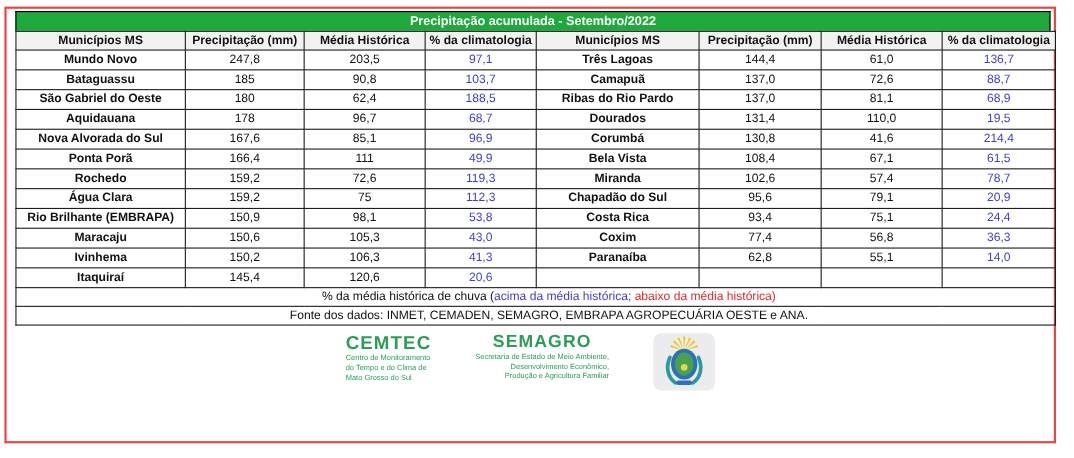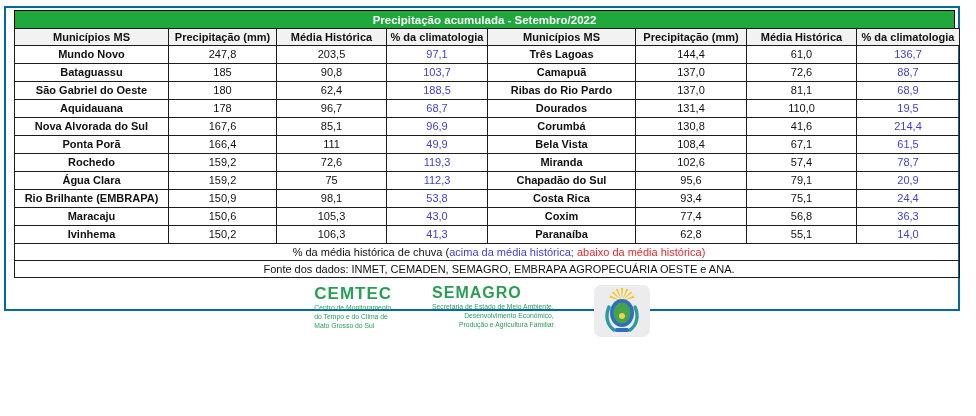--- a/index.html
+++ b/index.html
@@ -1,18 +1,18 @@
 <!DOCTYPE html>
 <html style="--title-green: #1fa83c; --above-blue: #3f3fcc; --below-red: #e02b2b; --logo-green: #2a9e57; --gov-green: #2ead52;"><head>
 <meta charset="utf-8">
 <style>
   html,body{margin:0;padding:0;background:#fff;}
   body{width:976px;height:416px;position:relative;font-family:"Liberation Sans",sans-serif;
        -webkit-font-smoothing:antialiased;}
-  .frame{position:absolute;left:4px;top:6px;width:956px;height:305px;border:2px solid #0369a1;
+  .frame{position:absolute;left:4px;top:6px;width:956px;height:397px;border:2px solid #ef4444;
          box-sizing:border-box;background:#fff;}
   .inner{margin:2px 3px 0 8px;}
   .titlebar{height:17px;background:var(--title-green,#1fa83c);border:1px solid #000;
             border-bottom:none;display:flex;align-items:center;justify-content:center;
             color:#fff;font-weight:bold;font-size:11.5px;}
   table{border-collapse:collapse;width:100%;table-layout:fixed;}
   th,td{border:1px solid #1c1c1c;text-align:center;font-size:11px;padding:0;height:17px;
         line-height:17px;overflow:hidden;white-space:nowrap;color:#111;}
   thead th{background:#f2f2f2;font-weight:bold;height:16px;line-height:16px;margin-left:15px;}
   td.muni{font-weight:bold;}
@@ -20,21 +20,21 @@
   td.merged{height:16px;line-height:16px;padding-left:24px;}
   .blue{color:var(--above-blue,#3f3fcc);}
   .red{color:var(--below-red,#e02b2b);}
   .logos{height:58px;display:flex;align-items:flex-start;justify-content:center;
          gap:40px;padding-top:7px;}
   .cemtec-name{color:var(--logo-green,#2a9e57);font-weight:bold;font-size:17px;
                letter-spacing:1px;text-align:center;line-height:1;}
   .cemtec-desc{color:var(--logo-green,#2a9e57);font-size:6.8px;line-height:1.3;
                text-align:left;margin-top:2px;}
   .semagro-name{color:var(--logo-green,#2a9e57);font-weight:bold;font-size:16px;
-                letter-spacing:1px;text-align:left;line-height:1;}
+                letter-spacing:1px;text-align:center;line-height:1;}
   .semagro-desc{color:var(--logo-green,#2a9e57);font-size:6.8px;line-height:1.3;
                 text-align:right;margin-top:2px;}
   .coat-card{width:56px;height:52px;background:#ececee;border-radius:7px;
              display:flex;align-items:center;justify-content:center;margin-top:0;}
   .gov-box{width:122px;height:48px;background:var(--gov-green,#2ead52);border-radius:2px;
            color:#fff;padding:5px 0 0 11px;box-sizing:border-box;}
   .gov-line{font-weight:bold;font-size:13px;line-height:1.1;}
   .gov-sub{font-size:8.5px;margin-top:3px;}
 </style>
 </head>
@@ -171,20 +171,30 @@
           <tr>
             <td class="muni">Ivinhema</td>
             <td>150,2</td>
             <td>106,3</td>
             <td class="pct">41,3</td>
             <td class="muni">Paranaíba</td>
             <td>62,8</td>
             <td>55,1</td>
             <td class="pct">14,0</td>
           </tr>
+          <tr>
+            <td class="muni">Itaquiraí</td>
+            <td>145,4</td>
+            <td>120,6</td>
+            <td class="pct">20,6</td>
+            <td class="muni"></td>
+            <td></td>
+            <td></td>
+            <td class="pct"></td>
+          </tr>
         </tbody>
       <tfoot>
         <tr>
           <td class="merged" colspan="8">
             <span>% da média histórica de chuva (</span><span class="blue">acima da média histórica;</span><span class="red"> abaixo da média histórica)</span>
           </td>
         </tr>
         <tr>
           <td class="merged" colspan="8">Fonte dos dados: INMET, CEMADEN, SEMAGRO, EMBRAPA AGROPECUÁRIA OESTE e ANA.</td>
         </tr>

